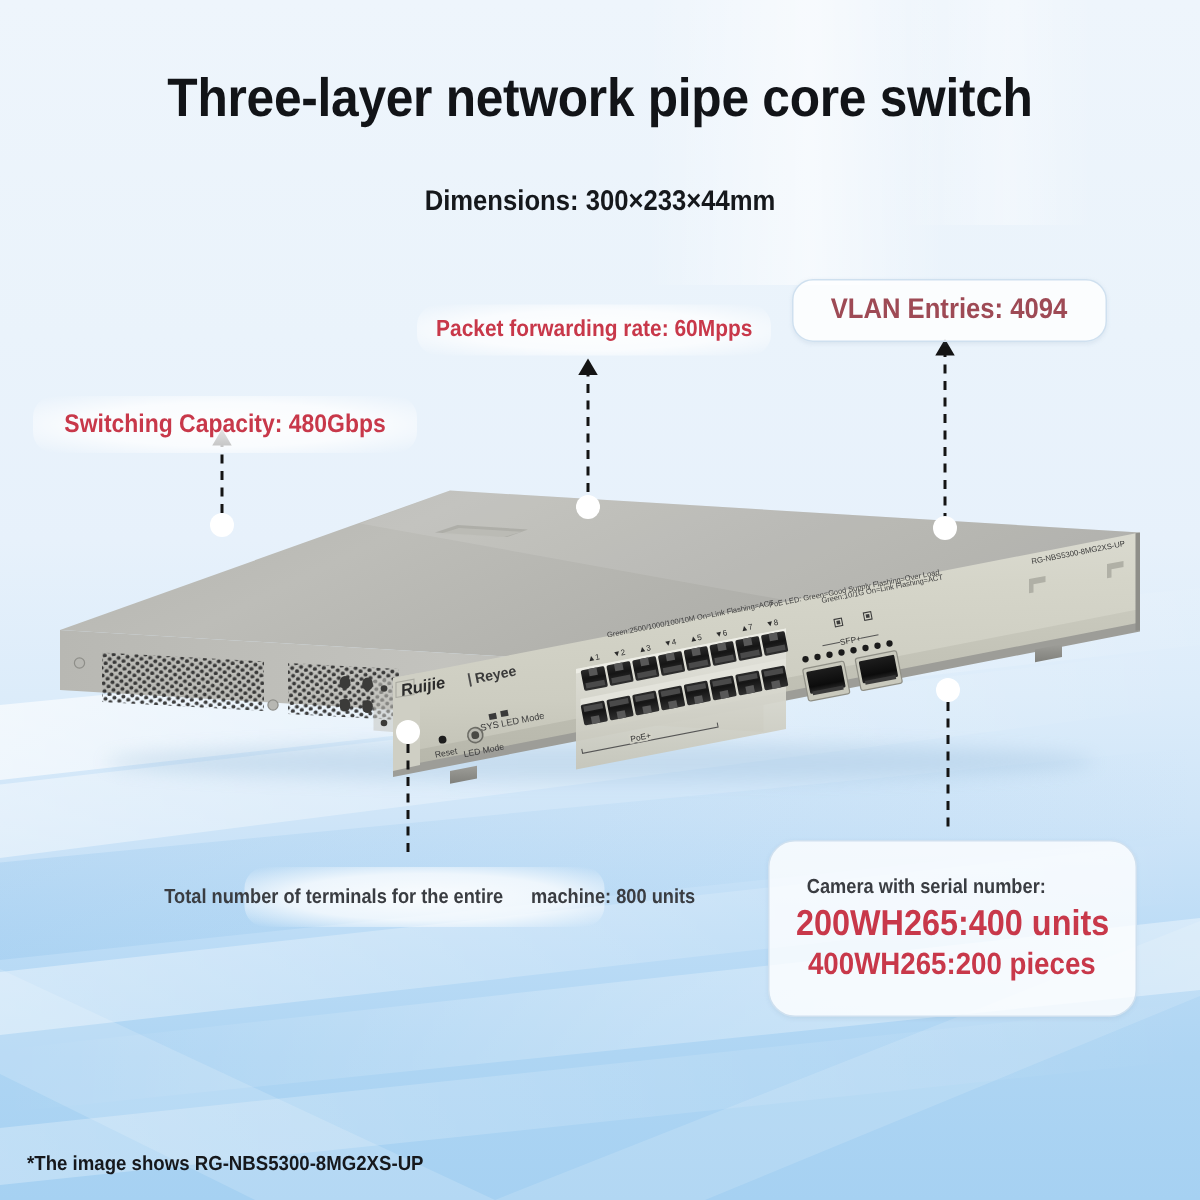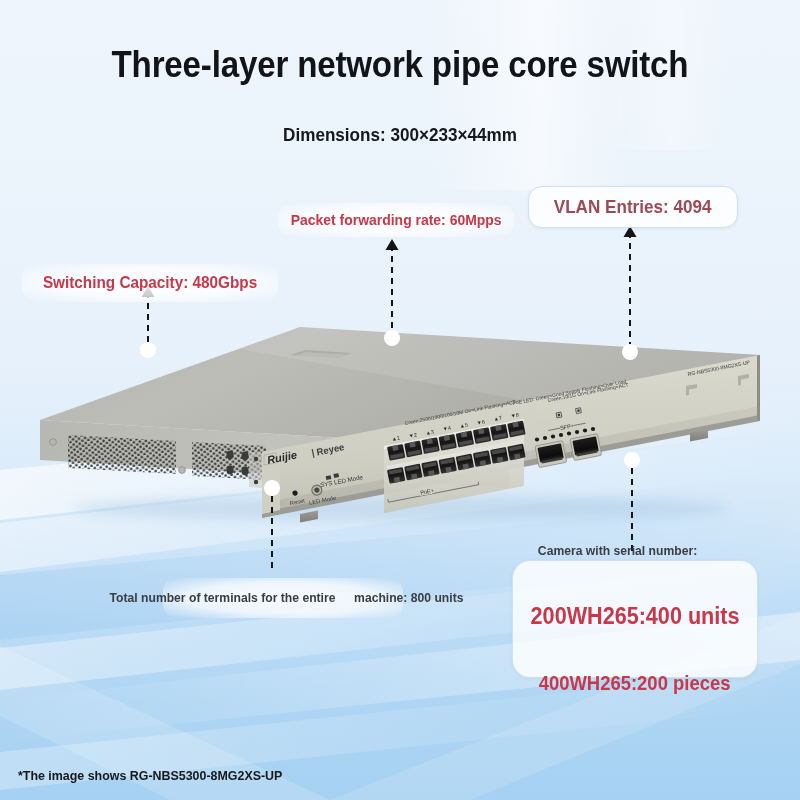--- a/index.html
+++ b/index.html
@@ -63,21 +63,21 @@
   #co-vlan{left:528px;top:186px;width:208px;height:40px;font-size:19px;}
 
   #co-terminals{
     left:163px;top:578px;width:240px;height:40px;font-size:13.5px;
     flex-direction:row;line-height:1.45;text-align:center;
   }
   #co-camera{
     left:512px;top:560px;width:246px;height:118px;
     border-radius:18px;
     flex-direction:column;align-items:flex-start;justify-content:center;
-    padding:0 16px;box-sizing:border-box;gap:40px;
+    padding:0 16px;box-sizing:border-box;
   }
   #co-camera .cam-head{font-size:13.5px;color:#3a3d42;margin-bottom:4px;}
   #co-camera .cam-l1{font-size:24px;color:#c8384a;align-self:center;}
   #co-camera .cam-l2{font-size:20.5px;color:#c8384a;align-self:center;margin-top:1px;}
 
   .footnote{
     position:absolute;left:18px;top:768px;
     font-family:"Liberation Sans Narrow","Liberation Sans",sans-serif;
     font-size:13.5px;font-weight:700;color:#16181c;
     transform:scaleX(0.92);transform-origin:left center;white-space:nowrap;

